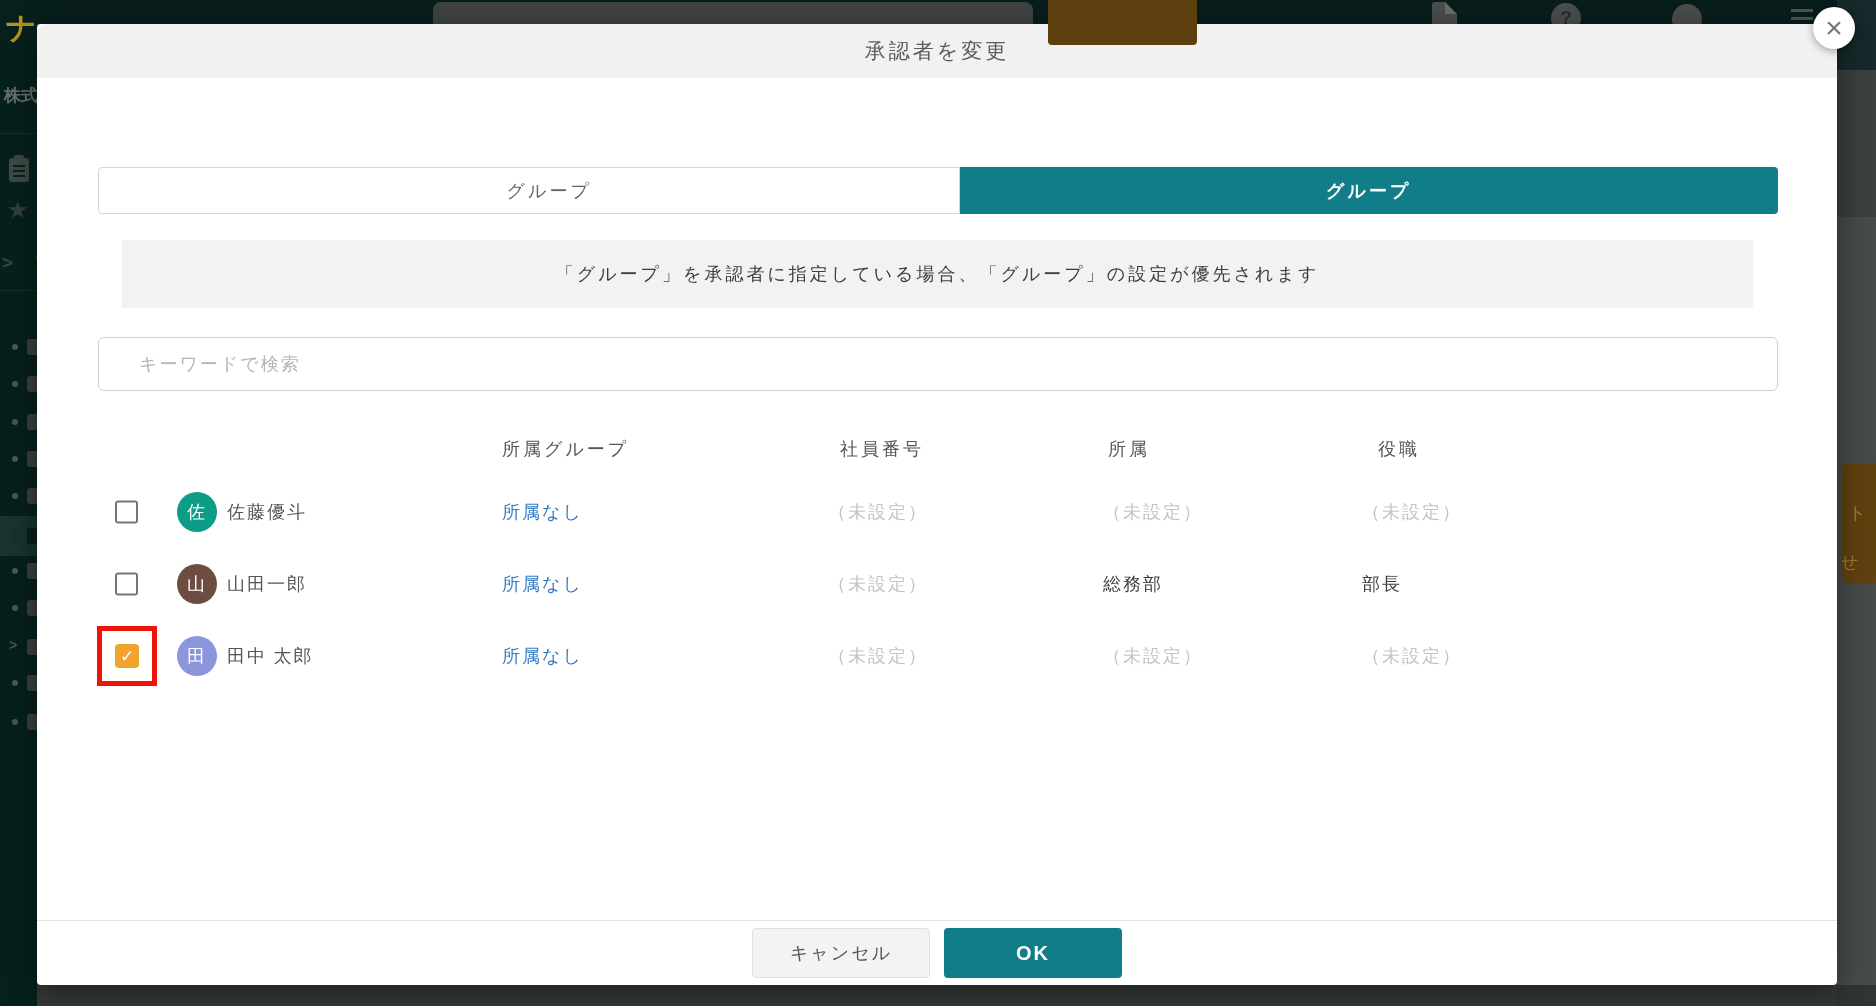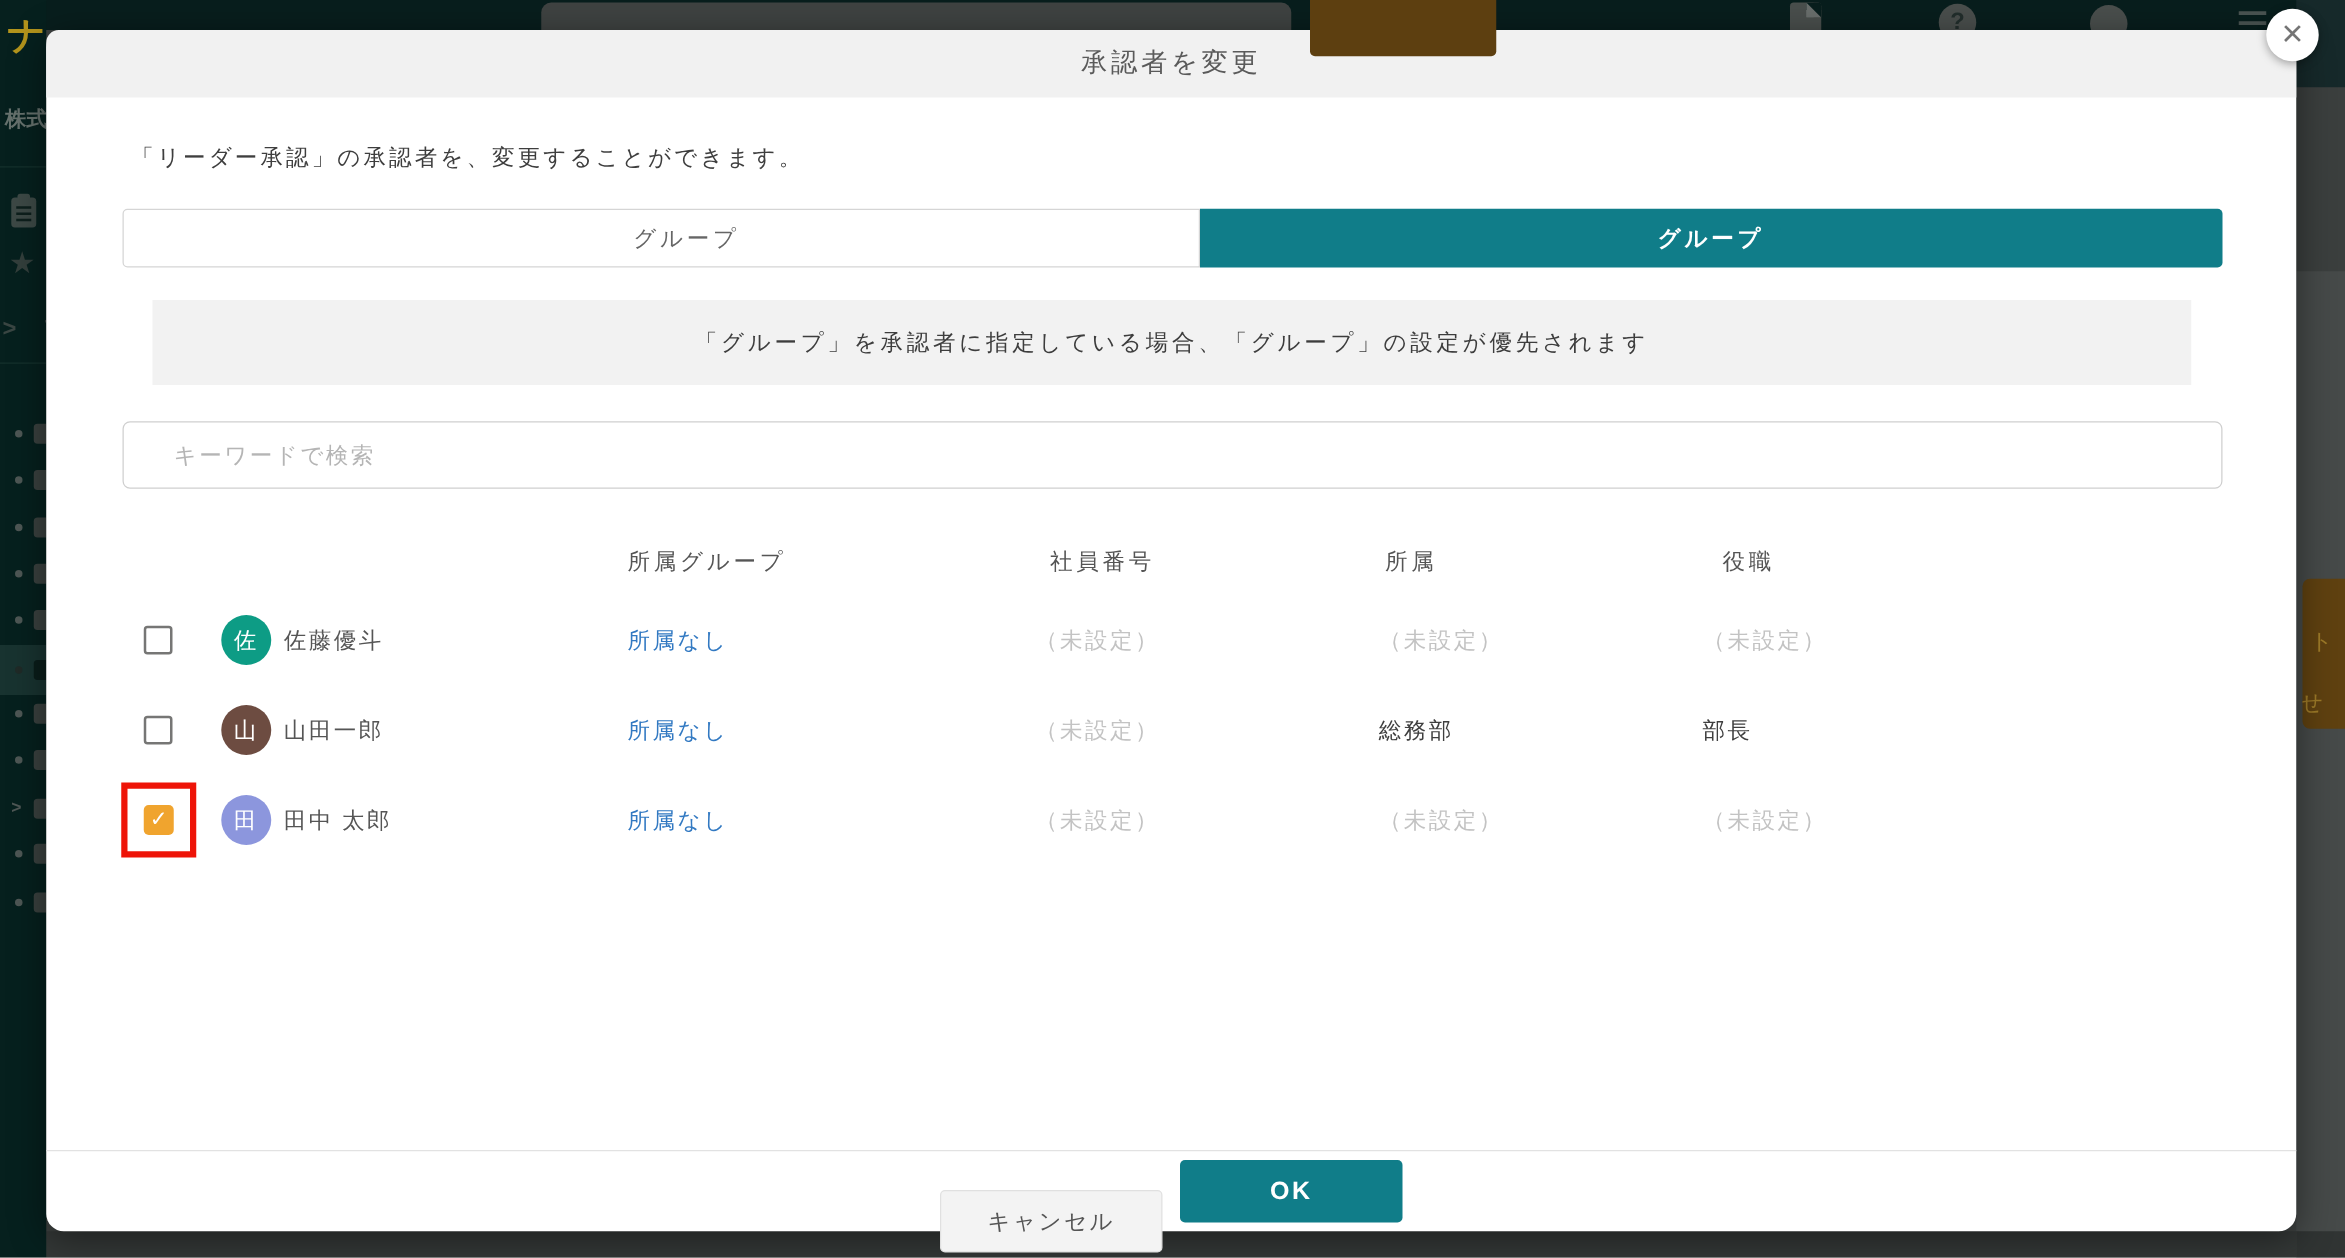--- a/index.html
+++ b/index.html
@@ -48,21 +48,21 @@
   .sb-navhint { position:absolute; left:2px; top:250px; font-size:19px; color:#3a4643; font-weight:bold; white-space:nowrap; letter-spacing:8px; }
   .sb-item { position:absolute; left:0; width:37px; height:40px; }
   .sb-item .dot { position:absolute; left:12px; top:17px; width:6px; height:6px; border-radius:50%; background:#4e5755; }
   .sb-item .chev { position:absolute; left:9px; top:10px; font-size:14px; font-weight:bold; color:#4e5755; }
   .sb-item .bar { position:absolute; left:27px; top:12px; width:16px; height:16px; border-radius:3px; background:#3a413f; }
   .sb-item.active { background:#183330; }
   .sb-item.active .dot { background:#1f2a27; }
   .sb-item.active .bar { background:#0a1d1a; }
 
   
-  .modal { position:absolute; left:37px; top:24px; width:1800px; height:961px; background:#fff; border-radius:14px; z-index:10; box-shadow:0 6px 30px rgba(0,0,0,.45); }
+  .modal { position:absolute; left:37px; top:24px; width:1800px; height:961px; background:#fff; border-radius:4px; z-index:10; box-shadow:0 6px 30px rgba(0,0,0,.45); }
   .modal-header { position:absolute; left:0; top:0; width:100%; height:54px; background:#f1f1f1; border-radius:10px 10px 0 0; }
   .modal-title { width:100%; text-align:center; line-height:54px; font-size:21px; letter-spacing:3px; color:#5a5a5a; }
   .close-btn { position:absolute; left:1813px; top:7px; width:42px; height:42px; border-radius:50%; background:#fff; z-index:11; box-shadow:0 2px 8px rgba(0,0,0,.35); border:none; cursor:pointer; color:#757575; font-size:30px; line-height:40px; text-align:center; }
 
   .modal-desc { position:absolute; left:68px; top:88px; height:28px; line-height:28px; font-size:18px; letter-spacing:2.5px; color:#3e3e3e; }
 
   .tabs { position:absolute; left:61px; top:143px; width:1680px; height:47px; display:flex; }
   .tab { flex:1; display:flex; align-items:center; justify-content:center; font-size:18px; letter-spacing:3px; cursor:pointer; }
   .tab.inactive { background:#fff; border:1px solid #d5d5d5; border-radius:4px 0 0 4px; color:#666;padding-left:41px; }
   .tab.active { background:#107d89; border-radius:0 4px 4px 0; color:#fff; font-weight:bold; }
@@ -86,21 +86,21 @@
   .checkmark { color:#fff; font-size:17px; font-weight:bold; }
   .avatar { left:140px; width:40px; height:40px; border-radius:50%; display:flex; align-items:center; justify-content:center; color:#fff; font-size:18px; }
   .name { left:190px; color:#555;font-family:Liberation Serif, serif; }
   .link { left:465px; color:#3279c2; cursor:pointer; }
   .val-emp { left:791px; } .val-dept { left:1066px; } .val-role { left:1325px; }
   .muted { color:#c3c3c3; }
   .strong { color:#3f3f3f; }
 
   .footer-line { position:absolute; left:0; top:896px; width:100%; border-top:1px solid #e2e2e2; }
   .btn { position:absolute; top:904px; width:178px; height:50px; border-radius:4px; font-size:18px; letter-spacing:2px; cursor:pointer; font-family:inherit; border:none; }
-  .btn-cancel { left:715px; background:#f3f3f3; border:1px solid #e0e0e0; color:#555;margin-top:24px; }
+  .btn-cancel { left:715px; background:#f3f3f3; border:1px solid #e0e0e0; color:#555; }
   .btn-ok { left:907px; background:#107d89; color:#fff; font-weight:bold; font-size:20px; }
 </style>
 </head>
 <body>
 
 <div class="bg-layer">
   <div class="top-strip"></div>
   <div class="searchbar-bg"></div>
   <div class="doc-icon"></div>
   <div class="help-icon">?</div>
@@ -175,21 +175,20 @@
 <div class="support-tab">
   <span class="c1">ト</span>
   <span class="c2">せ</span>
 </div>
 
 <div class="modal">
   <div class="modal-header">
     <div class="modal-title">承認者を変更</div>
   </div>
 
-  <div class="modal-desc">「リーダー承認」の承認者を、変更することができます。</div>
 
   <div class="tabs">
     <div class="tab inactive">グループ</div>
     <div class="tab active">グループ</div>
   </div>
 
   <div class="notice">「グループ」を承認者に指定している場合、「グループ」の設定が優先されます</div>
 
   <div class="search-box">
     <input type="text" placeholder="キーワードで検索" style="">

